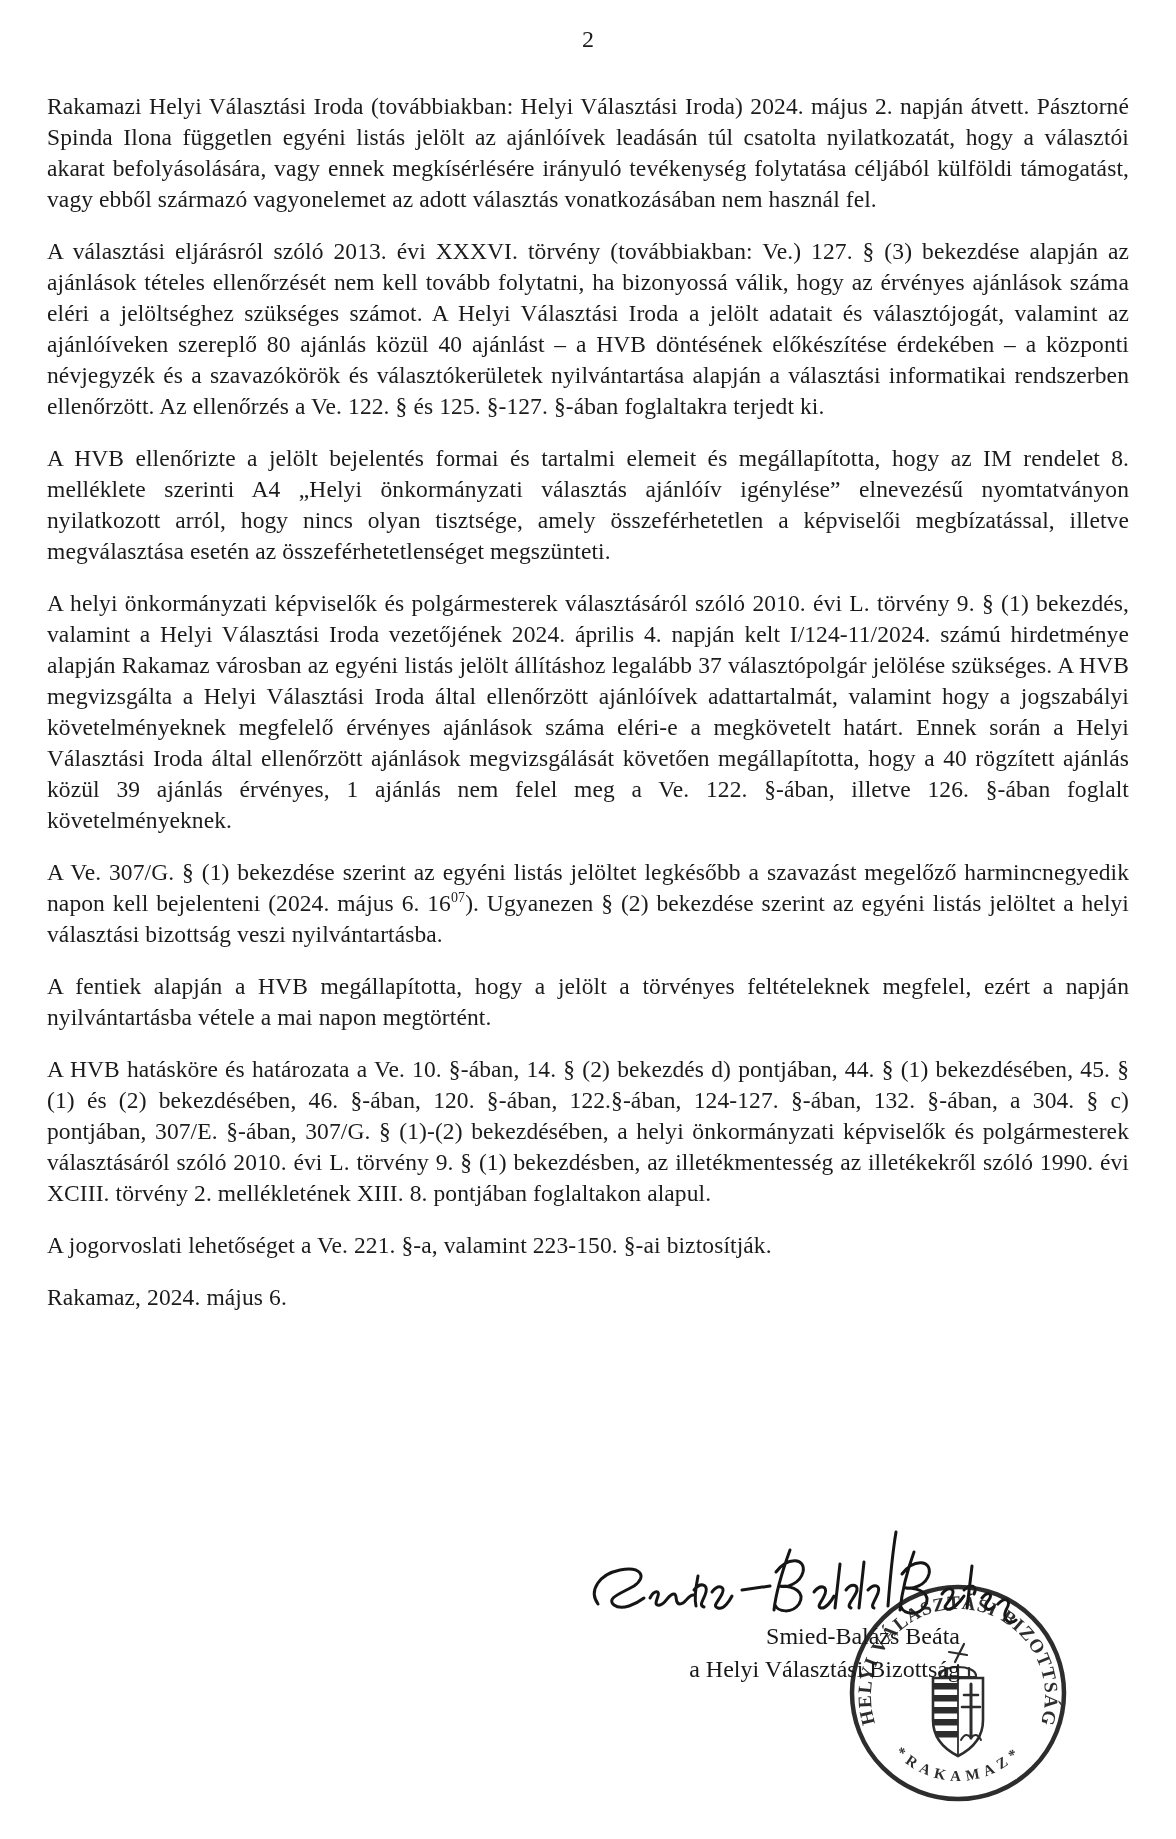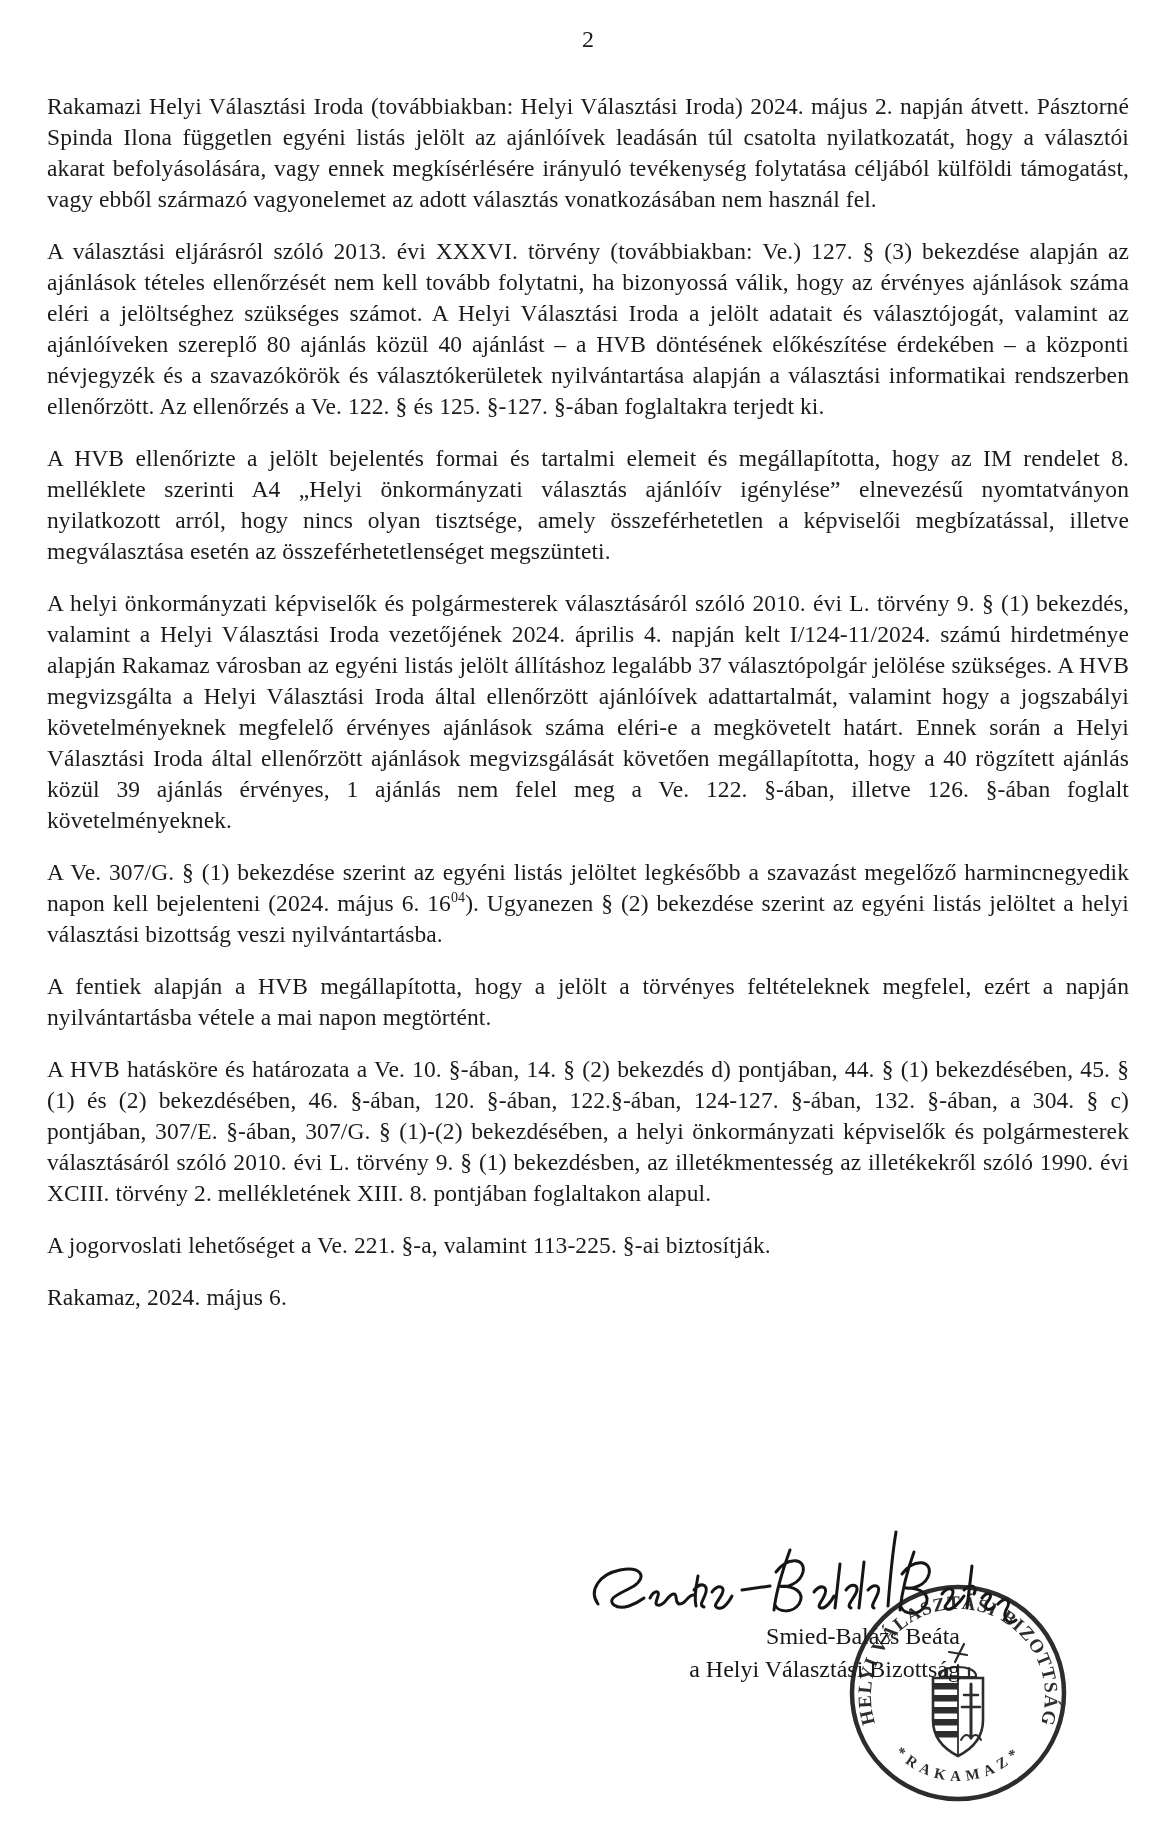--- a/index.html
+++ b/index.html
@@ -74,24 +74,24 @@
 
 <div class="page">
 
   <div class="page-number">2</div>
 
   <div class="content">
     <p>Rakamazi Helyi Választási Iroda (továbbiakban: Helyi Választási Iroda) 2024. május 2. napján átvett. Pásztorné Spinda Ilona független egyéni listás jelölt az ajánlóívek leadásán túl csatolta nyilatkozatát, hogy a választói akarat befolyásolására, vagy ennek megkísérlésére irányuló tevékenység folytatása céljából külföldi támogatást, vagy ebből származó vagyonelemet az adott választás vonatkozásában nem használ fel.</p>
     <p>A választási eljárásról szóló 2013. évi XXXVI. törvény (továbbiakban: Ve.) 127. § (3) bekezdése alapján az ajánlások tételes ellenőrzését nem kell tovább folytatni, ha bizonyossá válik, hogy az érvényes ajánlások száma eléri a jelöltséghez szükséges számot. A Helyi Választási Iroda a jelölt adatait és választójogát, valamint az ajánlóíveken szereplő 80 ajánlás közül 40 ajánlást – a HVB döntésének előkészítése érdekében – a központi névjegyzék és a szavazókörök és választókerületek nyilvántartása alapján a választási informatikai rendszerben ellenőrzött. Az ellenőrzés a Ve. 122. § és 125. §-127. §-ában foglaltakra terjedt ki.</p>
     <p>A HVB ellenőrizte a jelölt bejelentés formai és tartalmi elemeit és megállapította, hogy az IM rendelet 8. melléklete szerinti A4 „Helyi önkormányzati választás ajánlóív igénylése” elnevezésű nyomtatványon nyilatkozott arról, hogy nincs olyan tisztsége, amely összeférhetetlen a képviselői megbízatással, illetve megválasztása esetén az összeférhetetlenséget megszünteti.</p>
     <p>A helyi önkormányzati képviselők és polgármesterek választásáról szóló 2010. évi L. törvény 9. § (1) bekezdés, valamint a Helyi Választási Iroda vezetőjének 2024. április 4. napján kelt I/124-11/2024. számú hirdetménye alapján Rakamaz városban az egyéni listás jelölt állításhoz legalább 37 választópolgár jelölése szükséges. A HVB megvizsgálta a Helyi Választási Iroda által ellenőrzött ajánlóívek adattartalmát, valamint hogy a jogszabályi követelményeknek megfelelő érvényes ajánlások száma eléri-e a megkövetelt határt. Ennek során a Helyi Választási Iroda által ellenőrzött ajánlások megvizsgálását követően megállapította, hogy a 40 rögzített ajánlás közül 39 ajánlás érvényes, 1 ajánlás nem felel meg a Ve. 122. §-ában, illetve 126. §-ában foglalt követelményeknek.</p>
-    <p><span>A Ve. 307/G. § (1) bekezdése szerint az egyéni listás jelöltet legkésőbb a szavazást megelőző harmincnegyedik napon kell bejelenteni (2024. május 6. 16</span><sup>04</sup><span>). Ugyanezen § (2) bekezdése szerint az egyéni listás jelöltet a helyi választási bizottság veszi nyilvántartásba.</span></p>
+    <p><span>A Ve. 307/G. § (1) bekezdése szerint az egyéni listás jelöltet legkésőbb a szavazást megelőző harmincnegyedik napon kell bejelenteni (2024. május 6. 16</span><sup>07</sup><span>). Ugyanezen § (2) bekezdése szerint az egyéni listás jelöltet a helyi választási bizottság veszi nyilvántartásba.</span></p>
     <p>A fentiek alapján a HVB megállapította, hogy a jelölt a törvényes feltételeknek megfelel, ezért a napján nyilvántartásba vétele a mai napon megtörtént.</p>
     <p>A HVB hatásköre és határozata a Ve. 10. §-ában, 14. § (2) bekezdés d) pontjában, 44. § (1) bekezdésében, 45. § (1) és (2) bekezdésében, 46. §-ában, 120. §-ában, 122.§-ában, 124-127. §-ában, 132. §-ában, a 304. § c) pontjában, 307/E. §-ában, 307/G. § (1)-(2) bekezdésében, a helyi önkormányzati képviselők és polgármesterek választásáról szóló 2010. évi L. törvény 9. § (1) bekezdésben, az illetékmentesség az illetékekről szóló 1990. évi XCIII. törvény 2. mellékletének XIII. 8. pontjában foglaltakon alapul.</p>
-    <p>A jogorvoslati lehetőséget a Ve. 221. §-a, valamint 113-225. §-ai biztosítják.</p>
+    <p>A jogorvoslati lehetőséget a Ve. 221. §-a, valamint 223-150. §-ai biztosítják.</p>
     <p class="dateline">Rakamaz, 2024. május 6.</p>
   </div>
 
   <svg class="handwriting-svg" viewBox="0 0 460 110" fill="none" xmlns="http://www.w3.org/2000/svg" aria-label="Smied-Balázs Beáta">
     <g stroke="#151515" stroke-width="3" stroke-linecap="round" stroke-linejoin="round" fill="none">
       <path d="M28,76 C18,62 30,46 50,42 C70,38 78,48 64,58 C50,66 36,70 44,77 C52,83 66,76 74,70"></path>
       <path d="M80,70 C84,62 90,62 88,68 C86,74 84,78 90,77 C96,76 98,66 104,66 C108,66 104,76 110,76 C116,76 118,66 124,67"></path>
       <path d="M128,48 C126,58 124,70 126,78 M124,62 C130,54 138,56 136,64 C134,72 128,77 134,79"></path>
       <path d="M142,64 C148,56 156,58 152,66 C148,74 142,78 148,80 C154,82 160,72 162,68"></path>
       <path d="M172,62 L200,58"></path>

